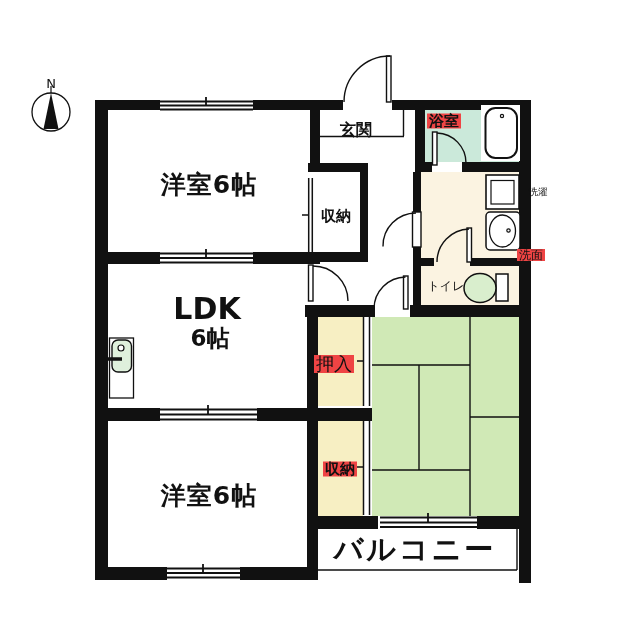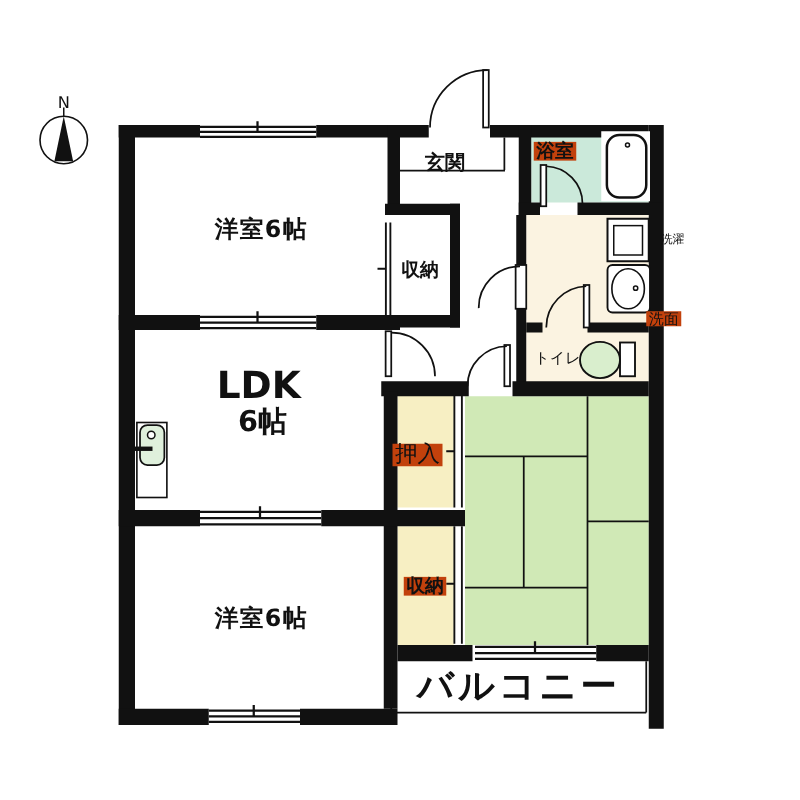--- a/index.html
+++ b/index.html
@@ -2,28 +2,28 @@
 <html><head>
 <meta charset="utf-8">
 <style>
   html,body{margin:0;padding:0;background:#fff;}
   .plan{position:relative;width:640px;height:640px;background:#ffffff;overflow:hidden;
         font-family:"DejaVu Sans",sans-serif;color:#111;}
   .wall{position:absolute;background:#111;}
   .room{position:absolute;}
   .lbl{position:absolute;transform:translate(-50%,-50%);white-space:nowrap;color:#111;
        line-height:1;text-align:center;}
-  .chip{background:#c2410c;padding:0 2px;}
+  .chip{background:#ef4444;padding:0 2px;}
   .fs9{font-size:9.5px;margin-left:36px;}
   .fs12{font-size:12px;}
   .fs13{font-size:13px;}
   .fs14{font-size:18px;}
   .fs15{font-size:15px;font-weight:bold;}
   .fs16{font-size:16px;font-weight:600;}
-  .big{font-size:19px;font-weight:600;letter-spacing:1px;}
+  .big{font-size:25px;font-weight:600;letter-spacing:1px;}
   .ldk1{font-size:30px;font-weight:700;}
   .ldk2{font-size:23px;font-weight:700;}
   .balc{font-size:29px;font-weight:700;letter-spacing:3px;}
   svg{position:absolute;left:0;top:0;z-index:6;}
   .lbl{z-index:10;}
   .room{z-index:1;}
   .wall{z-index:4;}
   .thin{z-index:5;}
 </style>
 </head>

